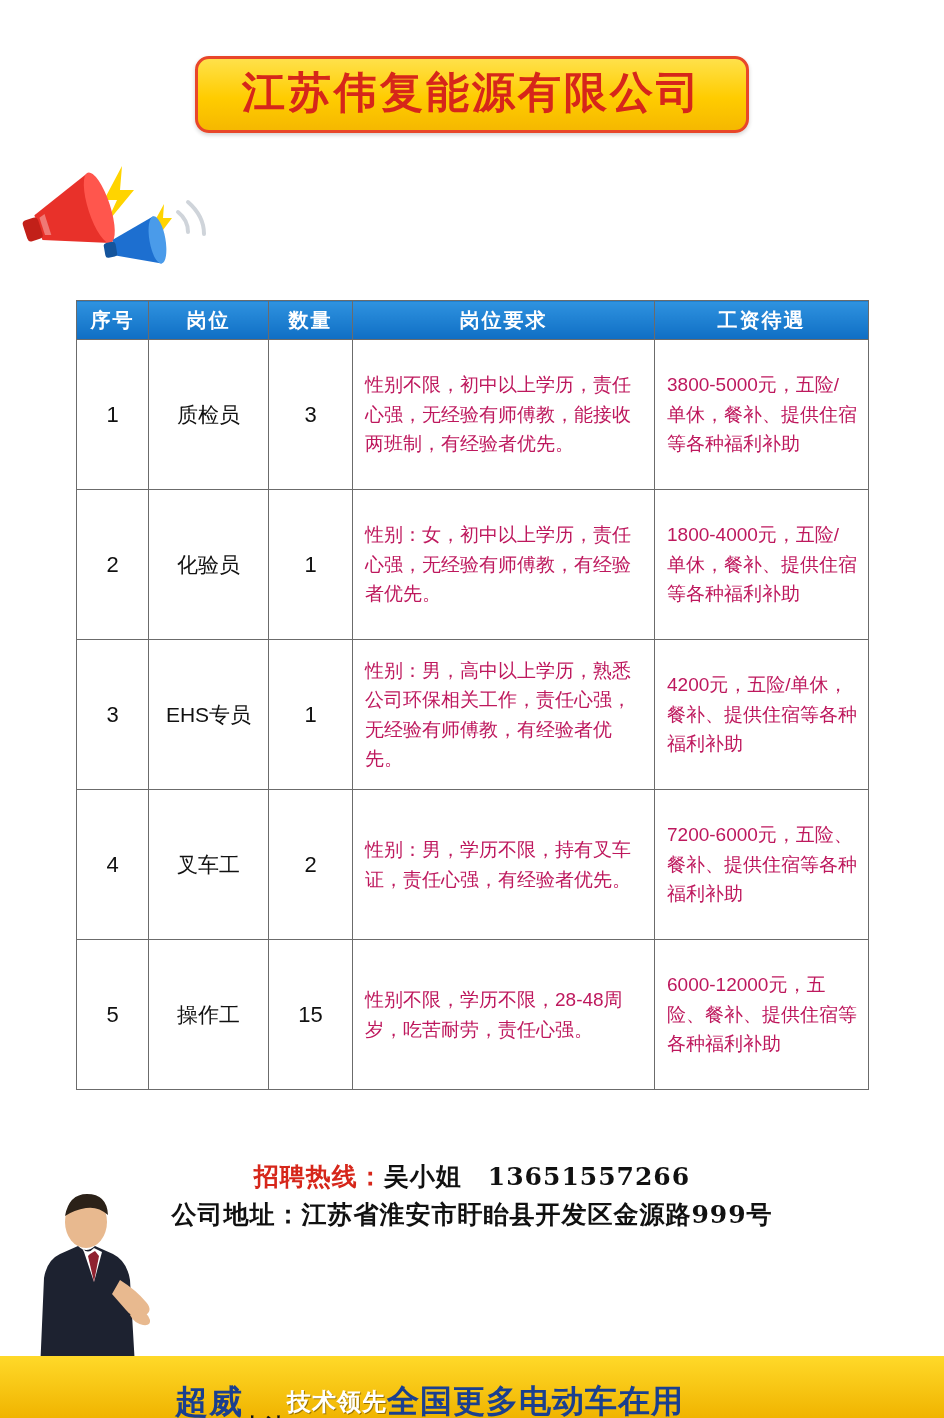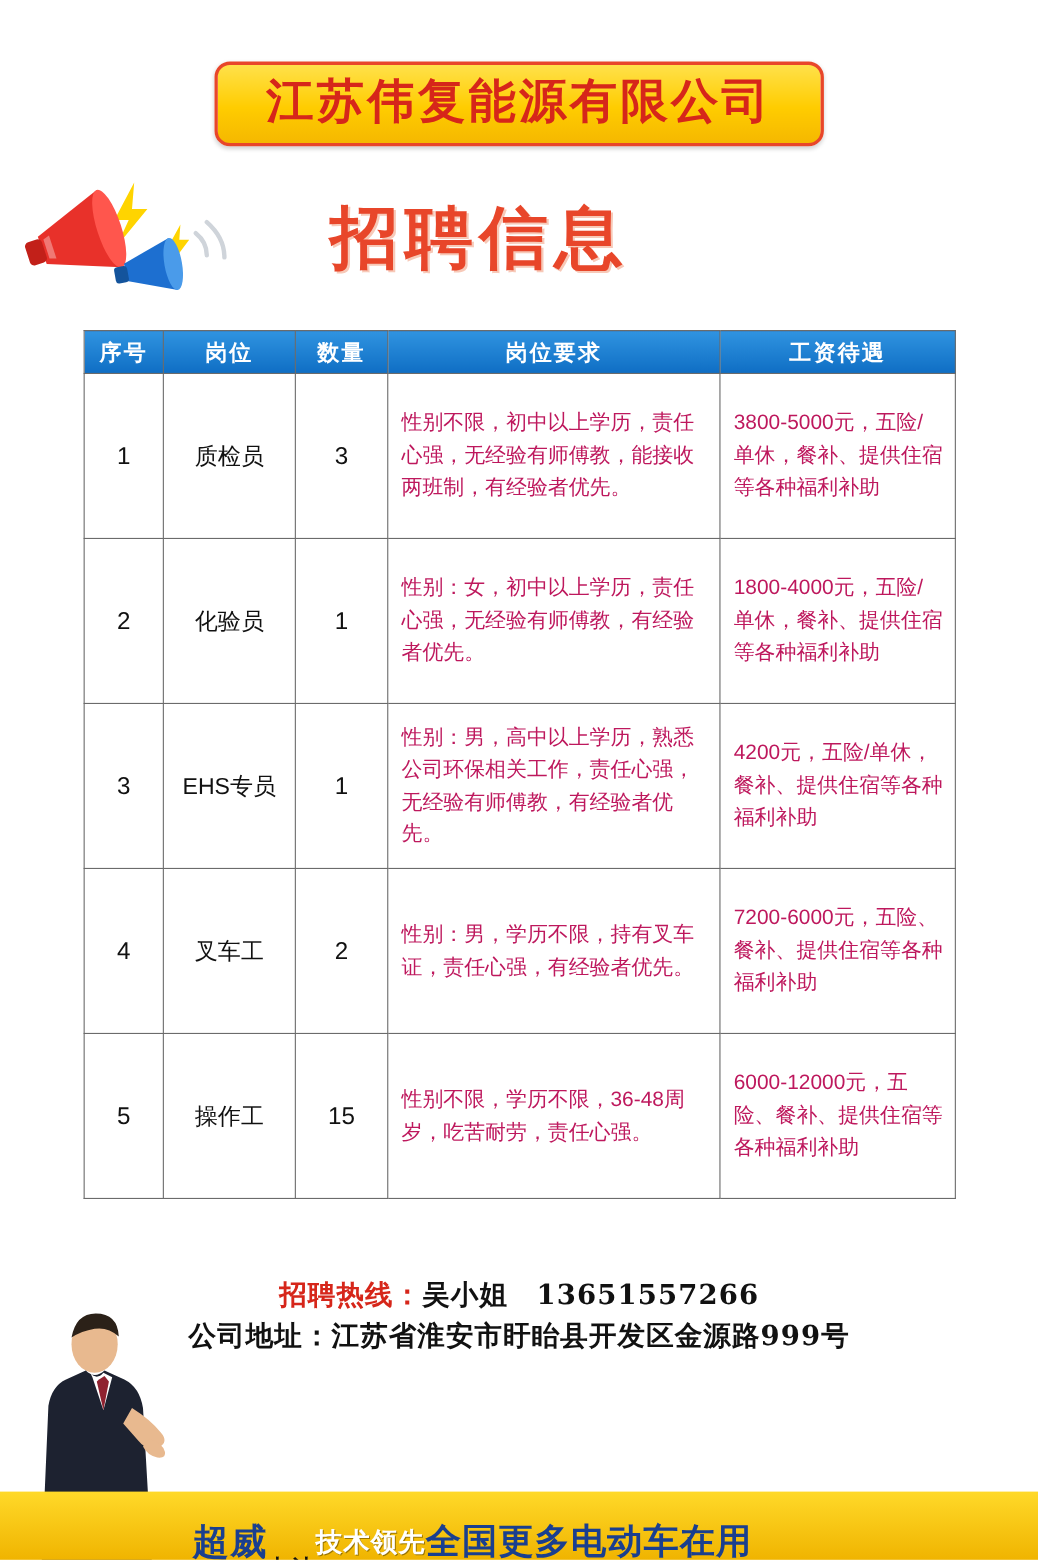--- a/index.html
+++ b/index.html
@@ -225,21 +225,20 @@
 
     <g transform="rotate(-10 128 84)">
       <path d="M96 74 L140 58 L140 106 L96 90 Z" fill="#1d6fd0"></path>
       <ellipse cx="140" cy="82" rx="8" ry="24" fill="#4a9bea"></ellipse>
       <rect x="86" y="76" width="12" height="15" rx="3" fill="#14549c"></rect>
     </g>
 
     <path d="M160 52 q10 8 10 20" stroke="#cfd4da" stroke-width="4" fill="none" stroke-linecap="round"></path>
     <path d="M170 42 q16 14 16 32" stroke="#cfd4da" stroke-width="4" fill="none" stroke-linecap="round"></path>
   </svg>
-  <div class="recruit-title">招聘信息</div>
 </div>
 
 <div class="table-wrap">
   <table class="jobs">
     <colgroup>
       <col class="col-no">
         <col class="col-post">
         <col class="col-count">
         <col class="col-req">
         <col class="col-salary">
@@ -279,21 +278,21 @@
         <td class="c-no">4</td>
         <td class="c-post">叉车工</td>
         <td class="c-count">2</td>
         <td class="c-req">性别：男，学历不限，持有叉车证，责任心强，有经验者优先。</td>
         <td class="c-salary">7200-6000元，五险、餐补、提供住宿等各种福利补助</td>
       </tr>
       <tr>
         <td class="c-no">5</td>
         <td class="c-post">操作工</td>
         <td class="c-count">15</td>
-        <td class="c-req">性别不限，学历不限，36-48周岁，吃苦耐劳，责任心强。</td>
+        <td class="c-req">性别不限，学历不限，28-48周岁，吃苦耐劳，责任心强。</td>
         <td class="c-salary">6000-12000元，五险、餐补、提供住宿等各种福利补助</td>
       </tr>
     </tbody>
   </table>
 </div>
 
 <div class="contact">
   <div class="contact-line">
     <span class="contact-label">招聘热线：</span><span>吴小姐　13651557266</span>
   </div>

